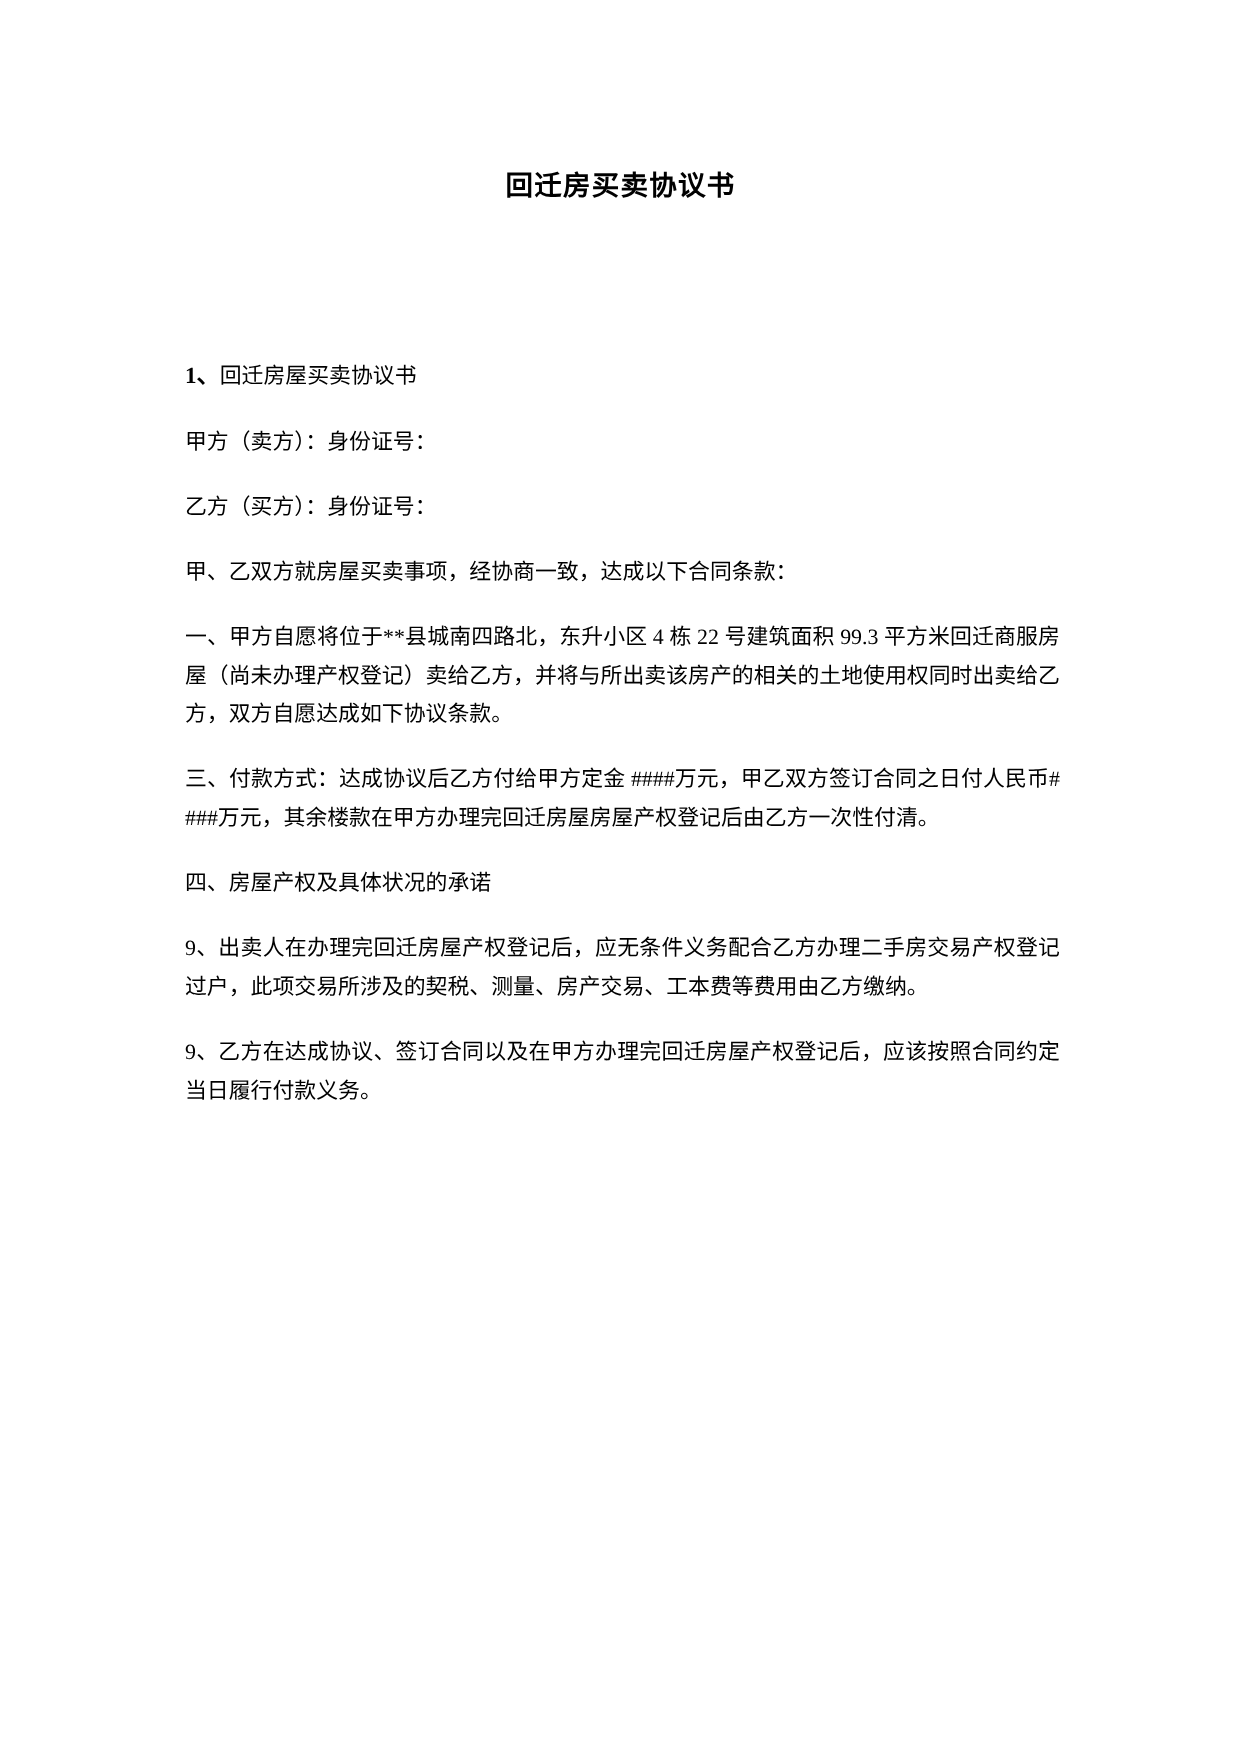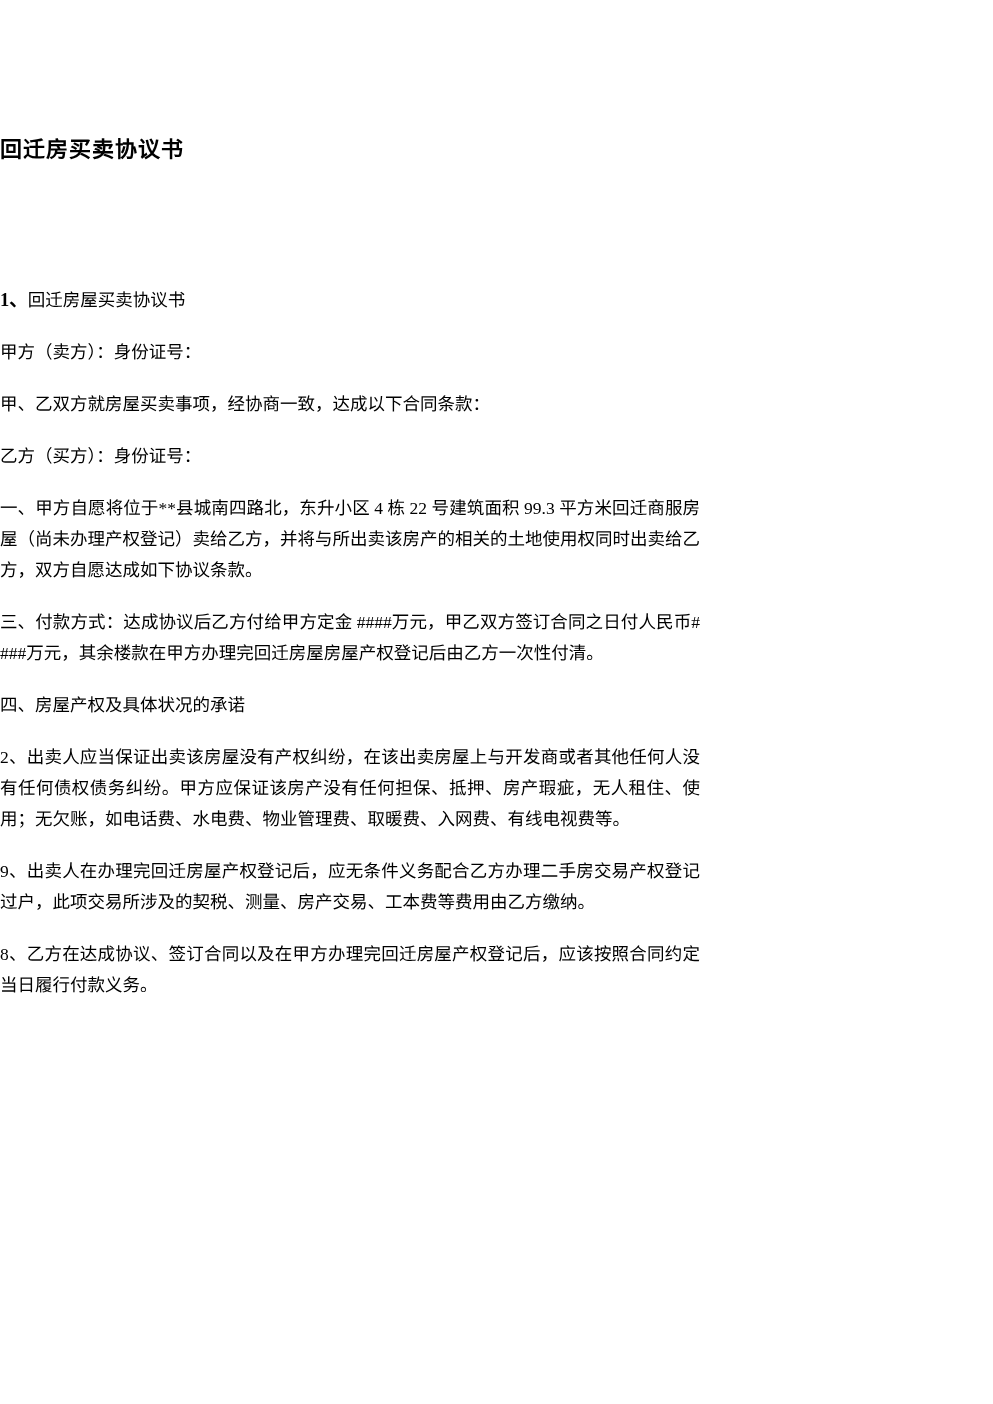--- a/index.html
+++ b/index.html
@@ -14,29 +14,30 @@
       background: #ffffff;
       color: #000000;
       overflow: hidden;
       font-family: "Liberation Serif", "DejaVu Serif", serif;
     }
     .doc-title {
       margin: 0;
       padding-top: 134px;
       margin-bottom: 120px;
       width: 100%;
-      text-align: left;
+      text-align: center;
       font-size: 22px;
       line-height: 31px;
       font-weight: bold;
       letter-spacing: 1px;
       font-family: "DejaVu Sans", "Liberation Sans", sans-serif;
       color: #000000;
     }
     .doc-body {
+      margin-left: 148px;
       width: 700px;
     }
     .para {
       margin: 0 0 21px 0;
       font-size: 17.5px;
       line-height: 31px;
       text-align: justify;
       white-space: pre-wrap;
       word-break: break-all;
       color: #000000;
@@ -48,22 +49,21 @@
     }
   </style>
 </head>
 <body>
 
 <div class="page">
   <h1 class="doc-title">回迁房买卖协议书</h1>
   <div class="doc-body">
       <p class="para"><b class="num-prefix">1、</b><span>回迁房屋买卖协议书</span></p>
       <p class="para">甲方（卖方）：身份证号：</p>
+      <p class="para">乙方（买方）：身份证号：</p>
       <p class="para">甲、乙双方就房屋买卖事项，经协商一致，达成以下合同条款：</p>
-      <p class="para">乙方（买方）：身份证号：</p>
       <p class="para">一、甲方自愿将位于**县城南四路北，东升小区 4 栋 22 号建筑面积 99.3 平方米回迁商服房屋（尚未办理产权登记）卖给乙方，并将与所出卖该房产的相关的土地使用权同时出卖给乙方，双方自愿达成如下协议条款。</p>
       <p class="para">三、付款方式：达成协议后乙方付给甲方定金 ####万元，甲乙双方签订合同之日付人民币####万元，其余楼款在甲方办理完回迁房屋房屋产权登记后由乙方一次性付清。</p>
       <p class="para">四、房屋产权及具体状况的承诺</p>
-      <p class="para">2、出卖人应当保证出卖该房屋没有产权纠纷，在该出卖房屋上与开发商或者其他任何人没有任何债权债务纠纷。甲方应保证该房产没有任何担保、抵押、房产瑕疵，无人租住、使用；无欠账，如电话费、水电费、物业管理费、取暖费、入网费、有线电视费等。</p>
       <p class="para">9、出卖人在办理完回迁房屋产权登记后，应无条件义务配合乙方办理二手房交易产权登记过户，此项交易所涉及的契税、测量、房产交易、工本费等费用由乙方缴纳。</p>
-      <p class="para">8、乙方在达成协议、签订合同以及在甲方办理完回迁房屋产权登记后，应该按照合同约定当日履行付款义务。</p>
+      <p class="para">9、乙方在达成协议、签订合同以及在甲方办理完回迁房屋产权登记后，应该按照合同约定当日履行付款义务。</p>
     </div>
 </div>
 
 </body></html>

